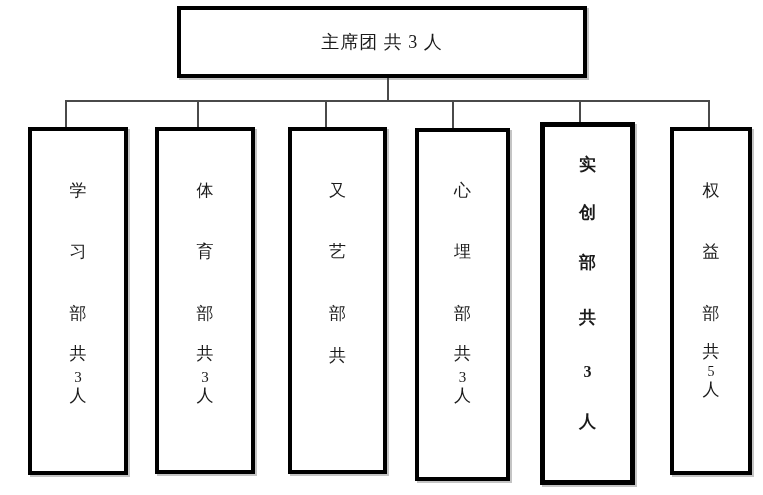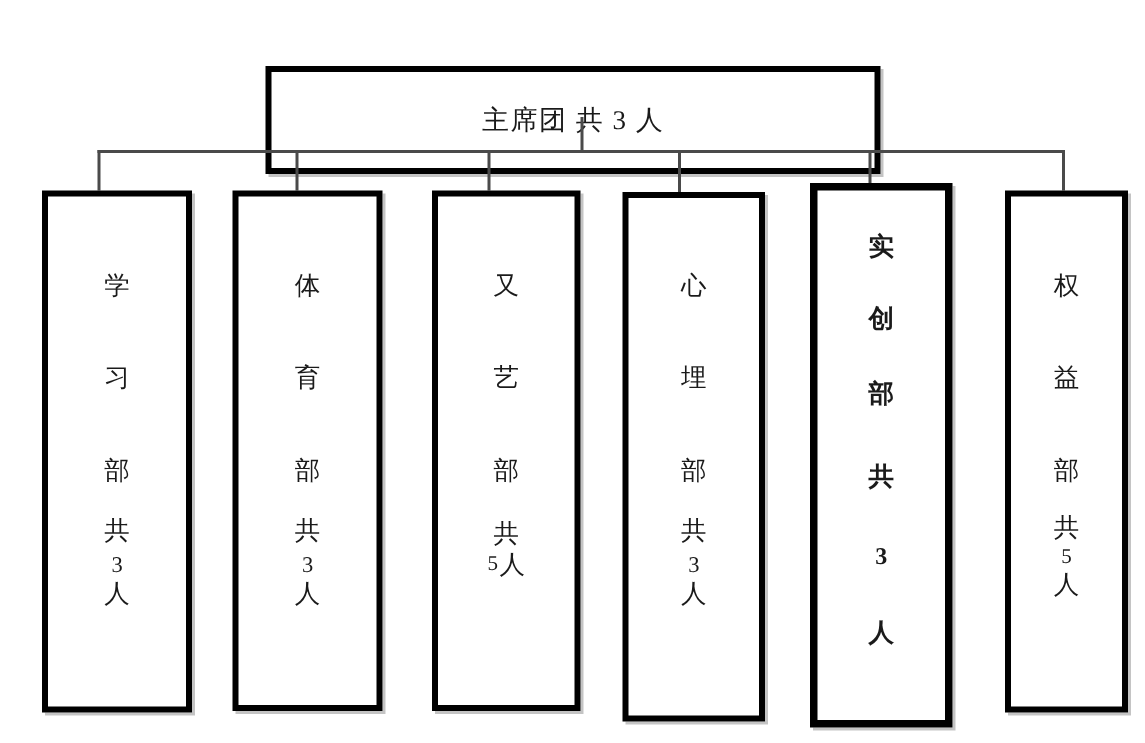--- a/index.html
+++ b/index.html
@@ -8,21 +8,21 @@
     font-family:"Liberation Serif","DejaVu Serif",serif;color:#1a1a1a;
   }
   .line{position:absolute;background:#4a4a4a;}
   .obox{
     position:absolute;background:#ffffff;border:4px solid #000000;
     box-shadow:2px 2px 0 rgba(125,125,125,0.45);box-sizing:border-box;
   }
   .rootbox{
     left:177px;top:6px;width:410px;height:72px;
     display:flex;align-items:center;justify-content:center;
-    font-size:18px;letter-spacing:1px;margin-top:38px;
+    font-size:18px;letter-spacing:1px;
   }
   .dept{position:absolute;}
   .ch{
     position:absolute;left:0;right:0;text-align:center;
     font-size:17px;line-height:18px;
   }
   .digit{font-size:15px;line-height:16px;}
   .small-digit{font-size:14px;line-height:15px;}
   .bold-dept .ch{font-weight:bold;}
   .pairrow{position:absolute;left:0;right:0;text-align:center;font-size:17px;line-height:18px;}
@@ -69,23 +69,20 @@
     <span class="ch" style="top:214px">共</span>
     <span class="ch digit" style="top:238px">3</span>
     <span class="ch" style="top:256px">人</span>
   </div>
 
   <div id="dept2" class="obox dept">
     <span class="ch" style="top:51px">又</span>
     <span class="ch" style="top:112px">艺</span>
     <span class="ch" style="top:174px">部</span>
     <span class="ch" style="top:216px">共</span>
-    <span class="pairrow" style="top:237px">
-      <span class="small-digit">5</span><span>人</span>
-    </span>
   </div>
 
   <div id="dept3" class="obox dept">
     <span class="ch" style="top:50px">心</span>
     <span class="ch" style="top:111px">埋</span>
     <span class="ch" style="top:173px">部</span>
     <span class="ch" style="top:213px">共</span>
     <span class="ch digit" style="top:237px">3</span>
     <span class="ch" style="top:255px">人</span>
   </div>

